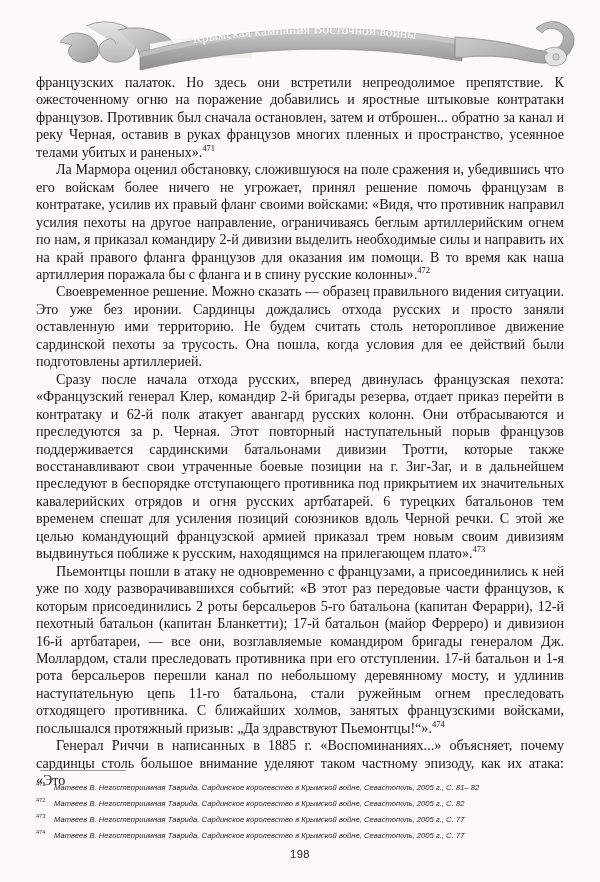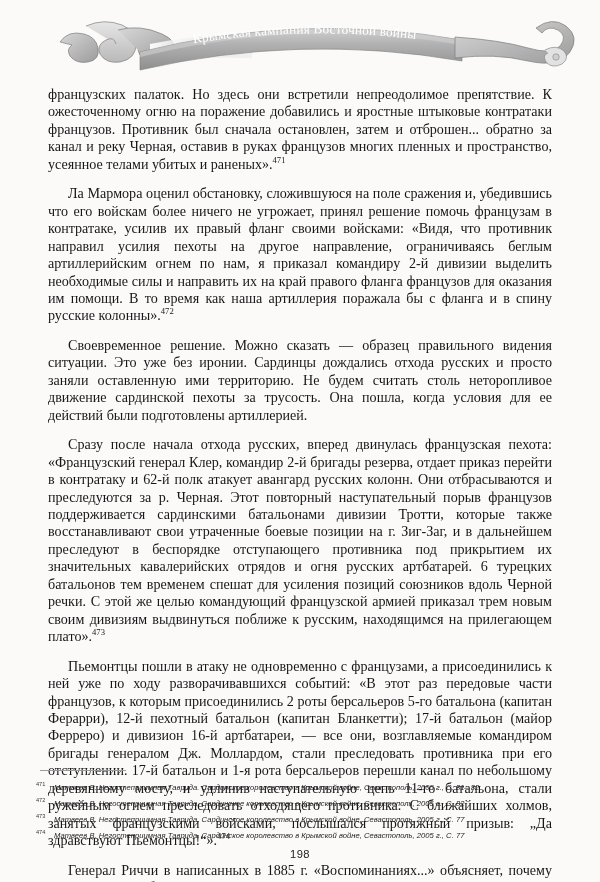--- a/index.html
+++ b/index.html
@@ -44,21 +44,21 @@
   }
 
   
   #content {
     position: absolute;
     left: 36px;
     top: 74px;
     width: 528px;
   }
   .para {
-    margin: 12px;
+    margin: 0;
     font-size: 14.1px;
     line-height: 17.45px;
     text-align: justify;
     text-indent: 20px;
     hyphens: manual;
     color: #17171a;
     font-family: "Liberation Serif", "DejaVu Serif", serif;
   }
   .para.cont {
     text-indent: 0;

